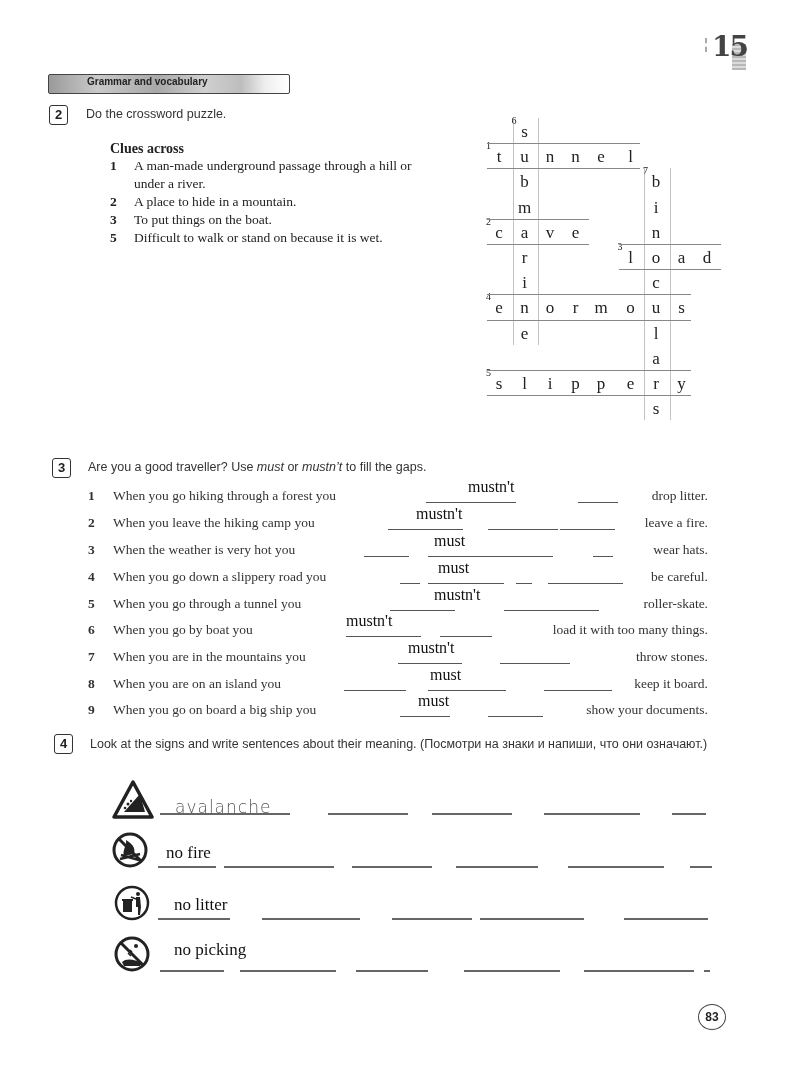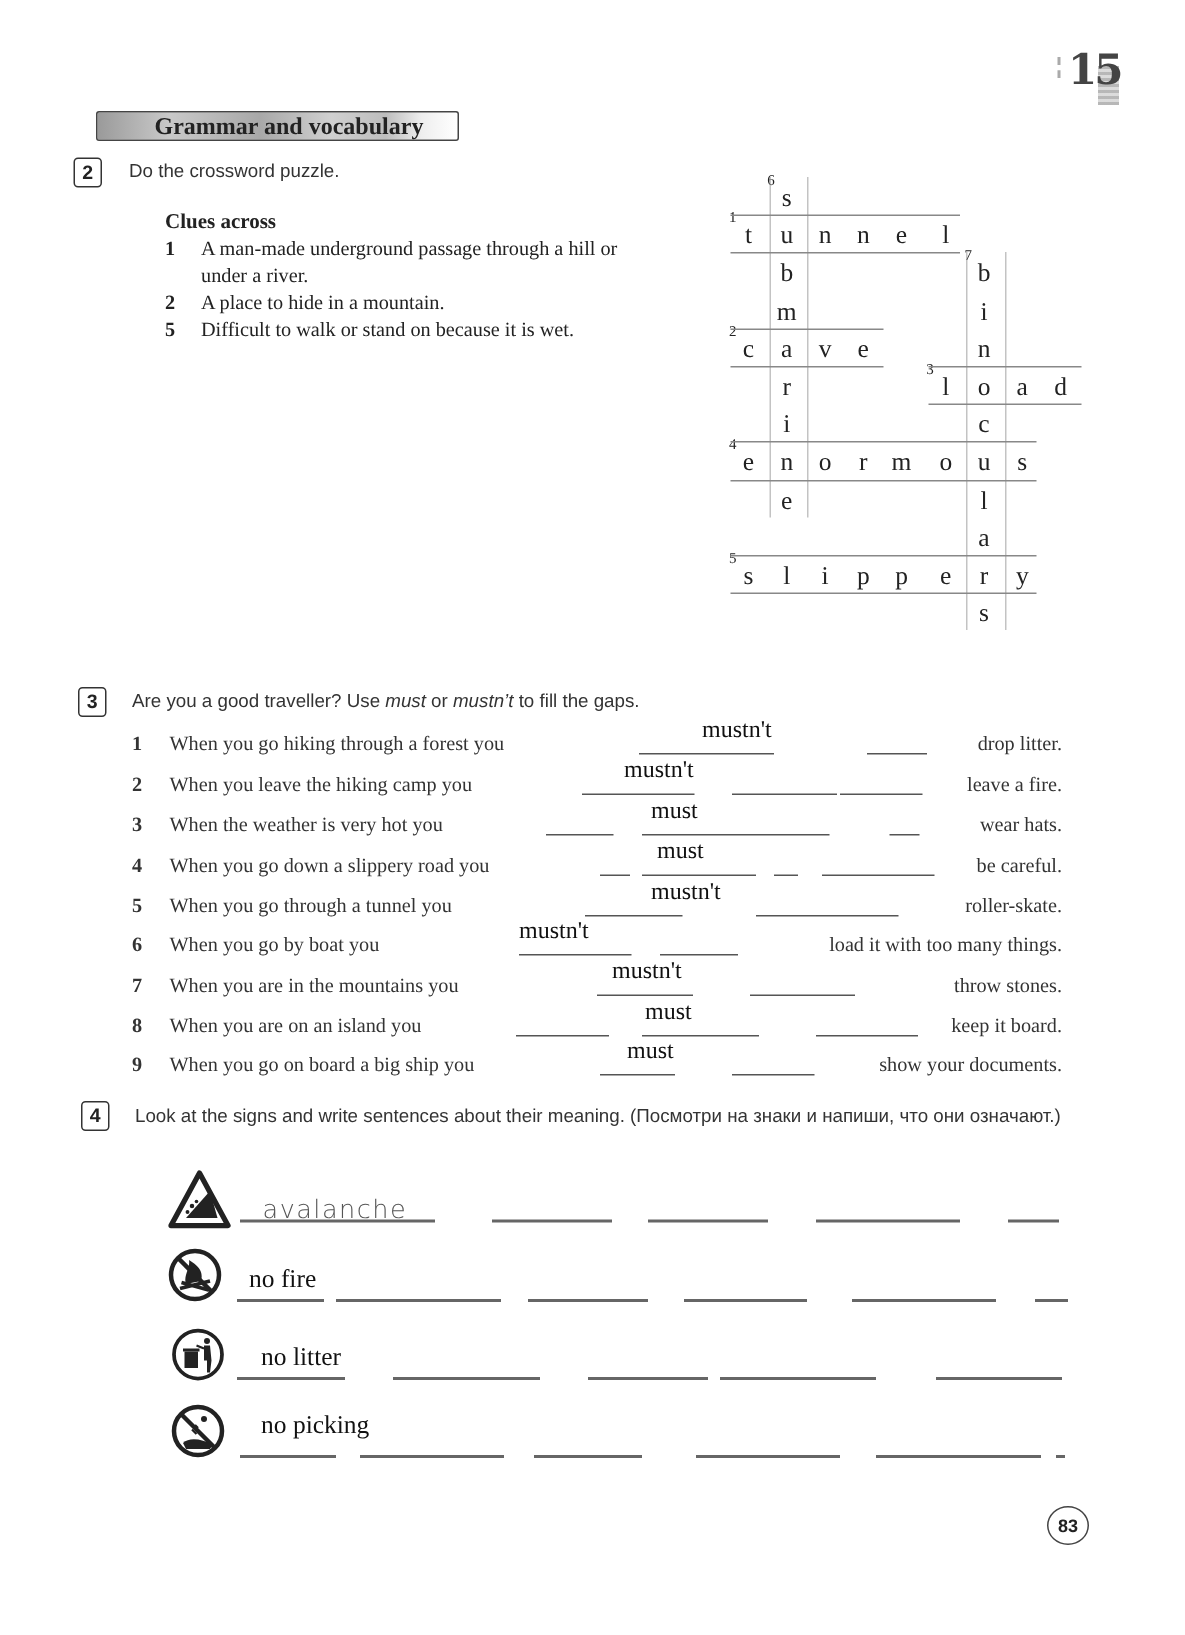--- a/index.html
+++ b/index.html
@@ -3,21 +3,21 @@
 <meta charset="utf-8">
 <style>
   html, body { margin: 0; padding: 0; background: #ffffff; }
   body { width: 790px; height: 1090px; position: relative; overflow: hidden; font-family: "Liberation Serif", serif; color: #222; }
   .abs { position: absolute; }
   .unit-num { left: 712px; top: 30px; font-family: "DejaVu Serif", serif; font-size: 28px; font-weight: bold; color: #444; letter-spacing: -2px; }
   .unit-bar { left: 732px; top: 44px; width: 14px; height: 26px; background: repeating-linear-gradient(#999 0 2px, #ccc 2px 4px); opacity: .7; }
   .unit-ticks { left: 705px; top: 38px; width: 8px; height: 14px; border-left: 2px dashed #aaa; }
   .section-banner { left: 48px; top: 74px; width: 240px; height: 18px; border: 1.5px solid #444; border-radius: 2px;
     background: linear-gradient(90deg, #9a9a9a 0%, #c9c9c9 20%, #a8a8a8 45%, #d0d0d0 65%, #bdbdbd 80%, #eee 90%, #fff 100%);
-    font-family: Liberation Serif, serif; font-weight: bold; font-size: 16px; color: #222; margin-left: 16px; }
+    font-family: Liberation Sans, sans-serif; font-weight: bold; font-size: 10px; color: #222; }
   .section-banner span { position: absolute; left: 38px; top: 1px; }
   .ex-box { width: 17px; height: 18px; border: 1.5px solid #333; border-radius: 3px; font-family: "Liberation Sans", sans-serif; font-weight: bold; font-size: 13px; text-align: center; line-height: 18px; }
   .instr { font-family: "Liberation Sans", sans-serif; font-size: 12.5px; color: #333; }
   .clue-head { font-weight: bold; font-size: 14px; }
   .clue { font-size: 13.5px; line-height: 18px; }
   .clue .n { display: inline-block; width: 24px; font-weight: bold; }
   .clue .t { display: inline-block; width: 306px; vertical-align: top; }
   
   .cw { left: 487px; top: 118px; width: 230px; height: 300px; }
   .cell { position: absolute; width: 24px; height: 24px; font-size: 17px; text-align: center; line-height: 28px; color: #222; }
@@ -49,20 +49,21 @@
 </div>
 
 <div class="abs ex-box" style="left:49px;top:105px;">2</div>
 <div class="abs instr" style="left:86px;top:107px;">Do the crossword puzzle.</div>
 
 <div class="abs" style="left:87px;top:141px;width:340px;margin-left:23px;">
   <div class="clue-head">Clues across</div>
   <div id="across-list">
       <div class="clue"><span class="n">1</span><span class="t">A man-made underground passage through a hill or under a river.</span></div>
       <div class="clue"><span class="n">2</span><span class="t">A place to hide in a mountain.</span></div>
+      <div class="clue"><span class="n">3</span><span class="t">To put things on the boat.</span></div>
       <div class="clue"><span class="n">5</span><span class="t">Difficult to walk or stand on because it is wet.</span></div>
     </div>
 </div>
 <div class="abs" style="left:87px;top:302px;width:340px;">
 </div>
 
 <div class="abs cw" id="crossword">
     <div class="cell" style="left: 0px; top: 25.2px;">t<span class="num">1</span></div>
     <div class="cell" style="left: 25.5px; top: 25.2px;">u</div>
     <div class="cell" style="left: 51px; top: 25.2px;">n</div>

